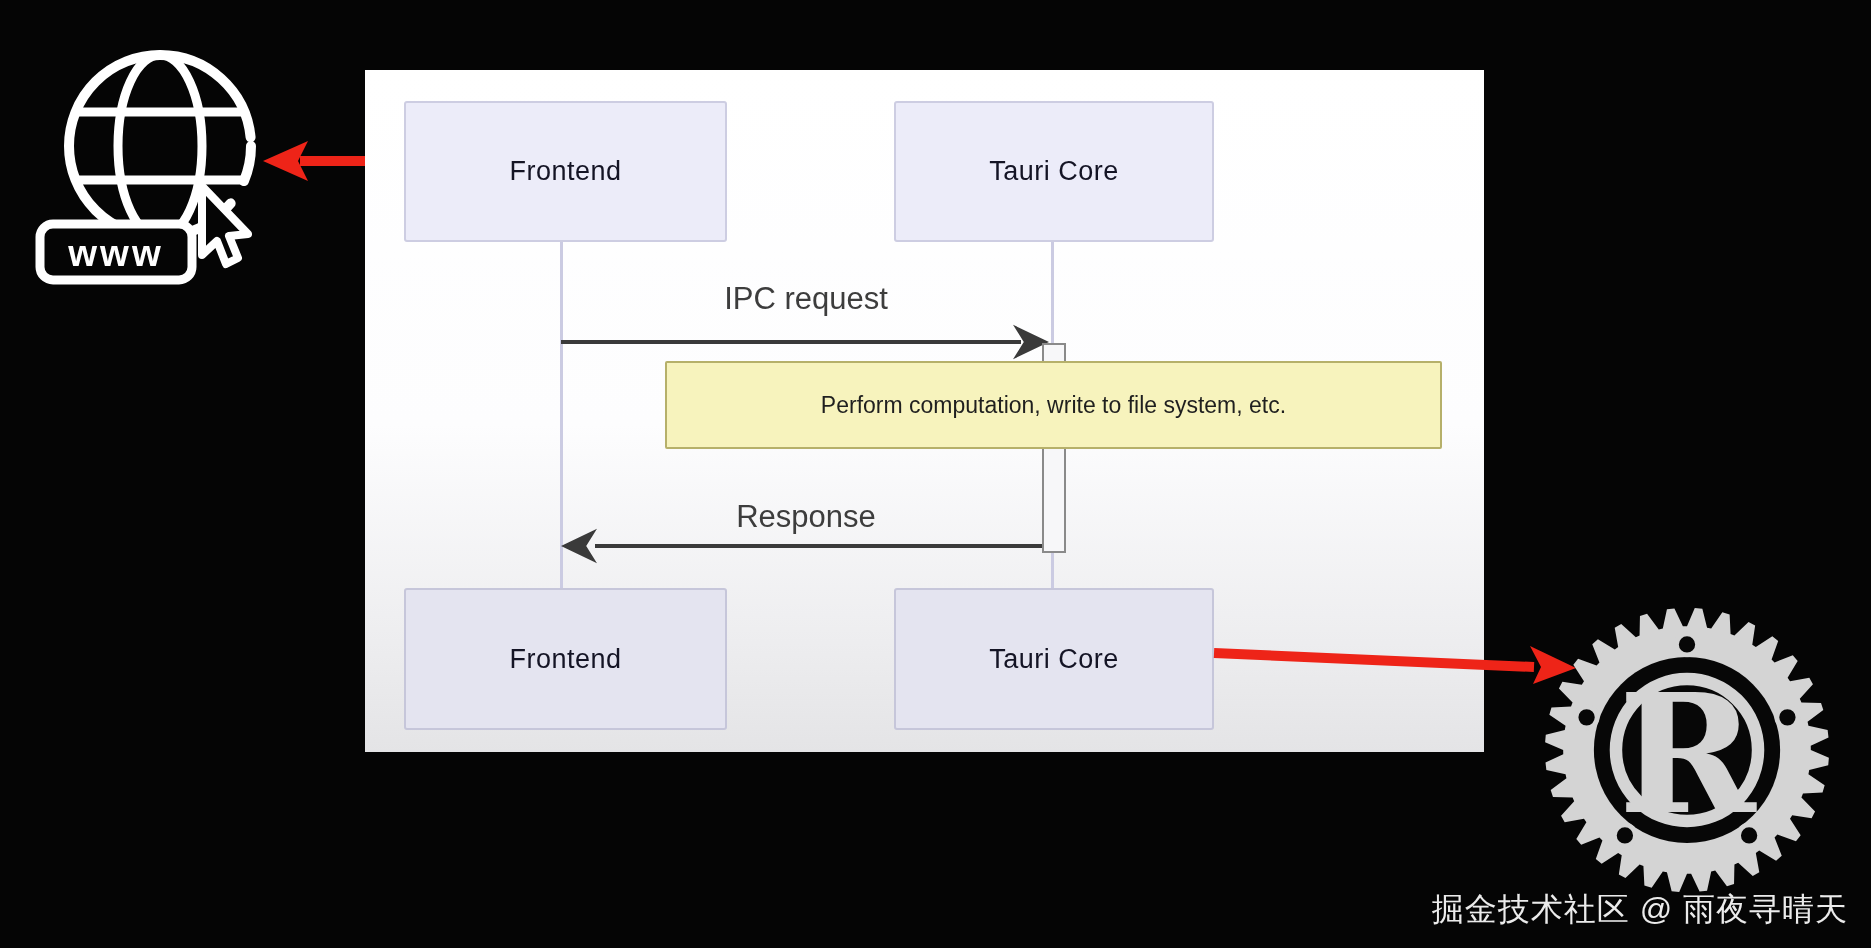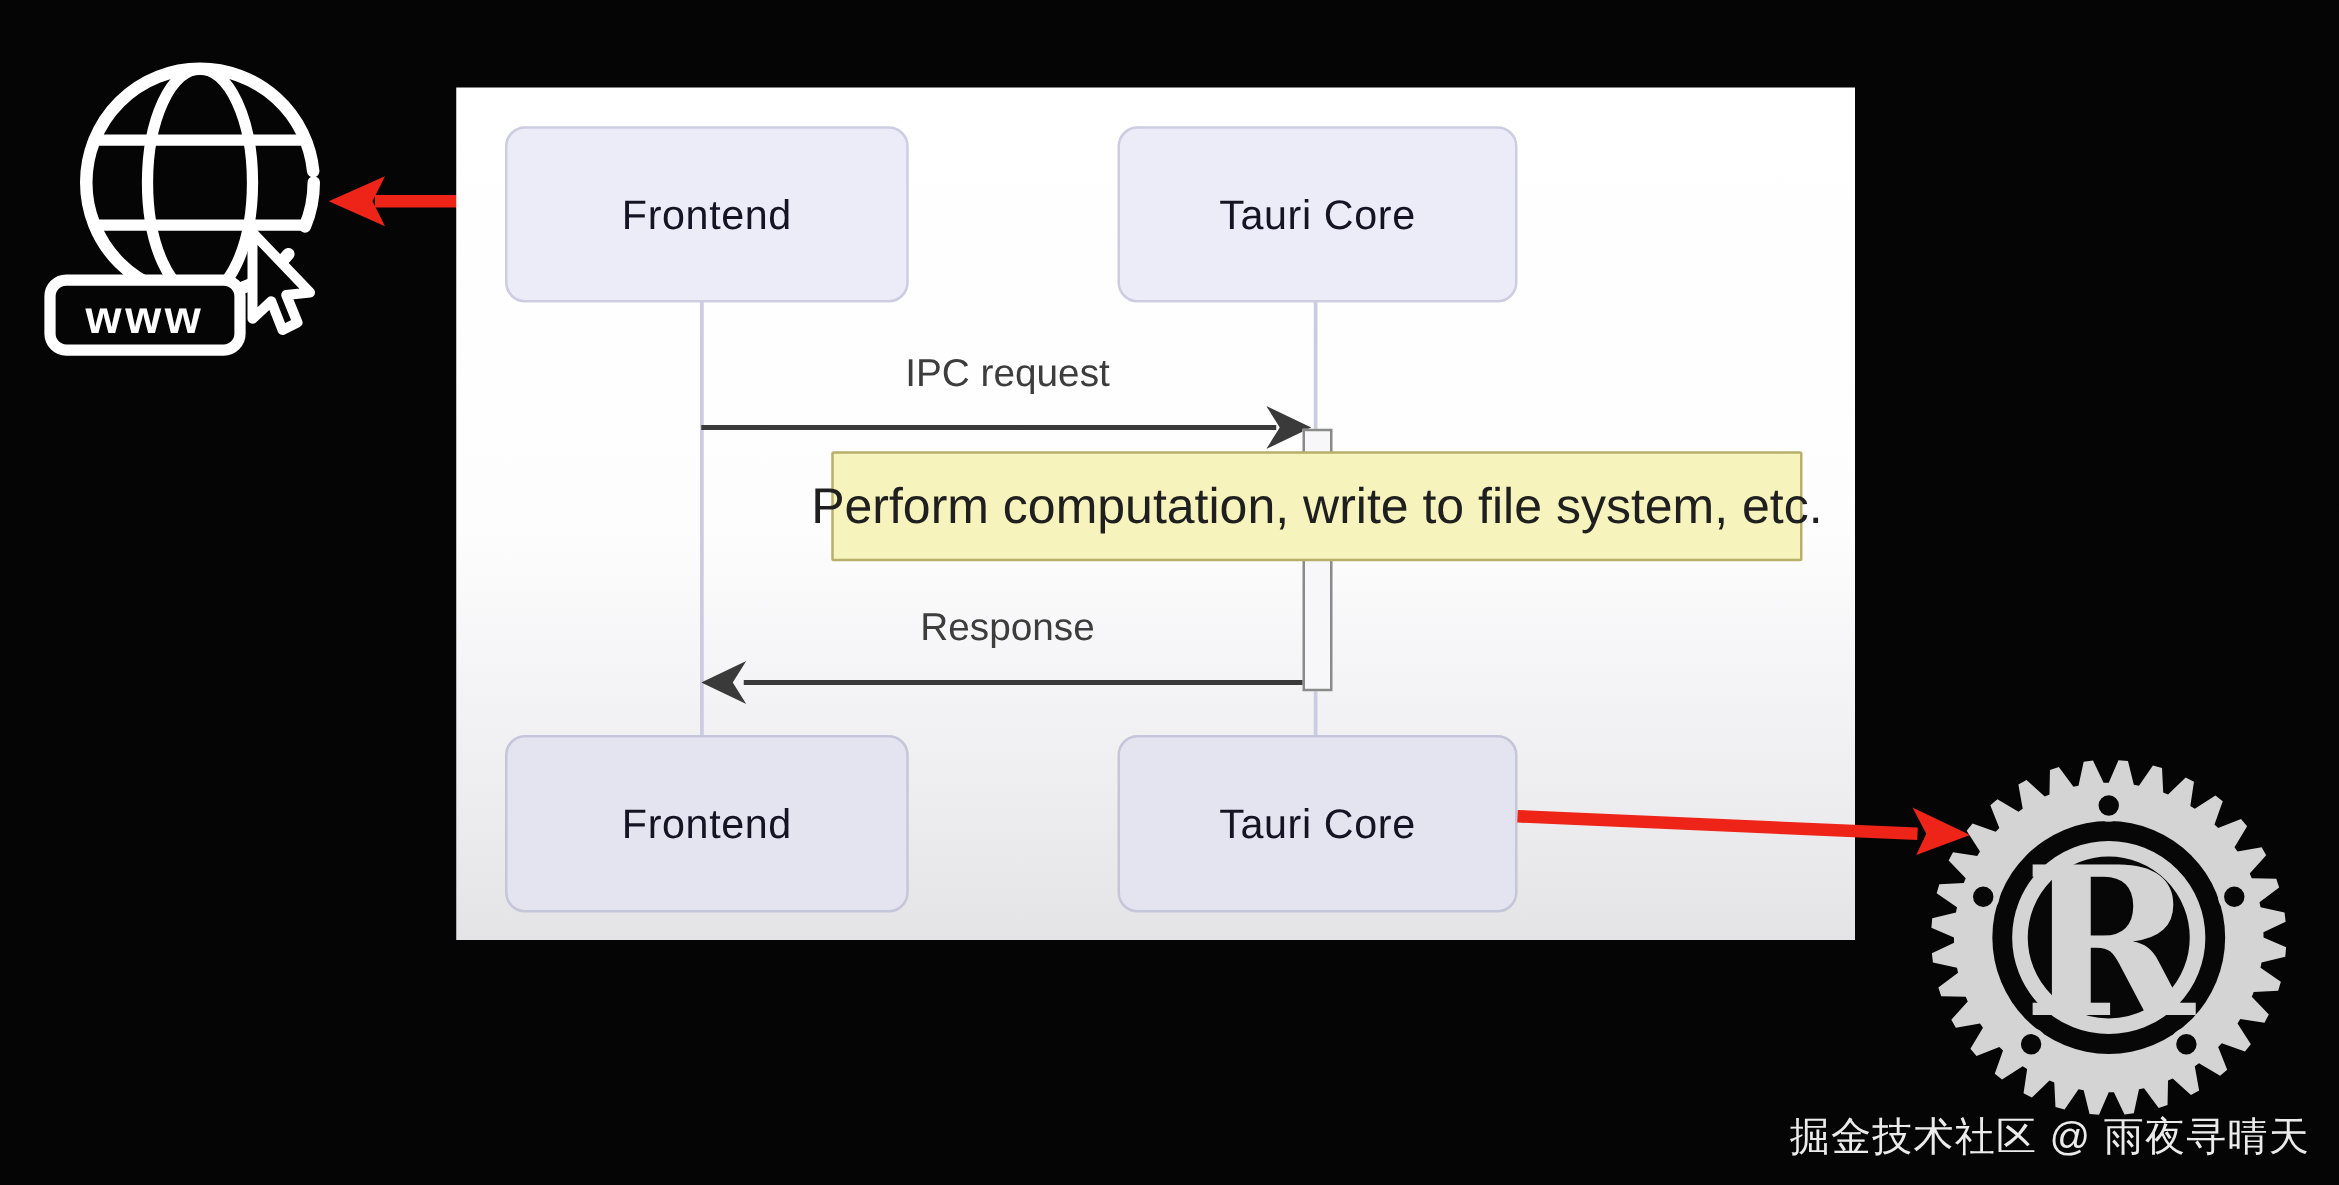--- a/index.html
+++ b/index.html
@@ -12,53 +12,53 @@
   #panel{
     position:absolute; left:365px; top:70px; width:1119px; height:682px;
     background:linear-gradient(180deg,#ffffff 0%,#fdfdfe 52%,#ededef 84%,#e4e4e6 100%);
   }
   .lifeline{
     position:absolute; width:3px; background:#cbcbe2;
   }
   #lifeline-frontend{left:195px; top:168px; height:351px;}
   #lifeline-tauri{left:686px; top:168px; height:351px;}
   .actor-box{
-    position:absolute; border-radius:16px;
+    position:absolute; border-radius:3px;
     display:flex; align-items:center; justify-content:center;
-    font-size:33px; color:#141425; letter-spacing:0.5px;
+    font-size:27px; color:#141425; letter-spacing:0.5px;
   }
   .actor-top{background:#ececf9; border:2px solid #cdcde2;}
   .actor-bottom{background:#e4e4f0; border:2px solid #c6c6da;}
   #actor-top-frontend{left:39px; top:31px; width:319px; height:137px;}
   #actor-top-tauri{left:529px; top:31px; width:316px; height:137px;}
   #actor-bottom-frontend{left:39px; top:518px; width:319px; height:138px;}
   #actor-bottom-tauri{left:529px; top:518px; width:316px; height:138px;}
   .msg-label{
     position:absolute; width:400px; text-align:center;
     font-size:31px; color:#3d3d3d;
   }
   #label-ipc{left:241px; top:211px;}
-  #label-response{left:241px; top:414px;}
+  #label-response{left:241px; top:429px;}
   .msg-line{position:absolute; height:4px; background:#3a3a3a;}
   #ipc-line{left:196px; top:270px; width:460px;}
   #response-line{left:230px; top:474px; width:447px;}
   .arrowhead{position:absolute; width:36px; height:36px; background:#3a3a3a;}
   .arrowhead.right{clip-path:polygon(100% 50%, 0 2%, 30% 50%, 0 98%);}
   .arrowhead.left{clip-path:polygon(0 50%, 100% 2%, 70% 50%, 100% 98%);}
   #ipc-head{left:648px; top:254px;}
   #response-head{left:196px; top:458px;}
   #activation-bar{
     position:absolute; left:677px; top:273px; width:20px; height:206px;
     background:#f7f7f9; border:2px solid #8a8a8a;
   }
   #note-box{
     position:absolute; left:300px; top:291px; width:773px; height:84px;
     background:#f7f3bd; border:2px solid #b6b06a; border-radius:2px;
     display:flex; align-items:center; justify-content:center;
-    font-size:40px; color:#1f1f1f; z-index:5; white-space:nowrap;
+    font-size:23px; color:#1f1f1f; z-index:5; white-space:nowrap;
   }
   
   #globe-icon{position:absolute; left:30px; top:34px;}
   #red-arrow-left{position:absolute; left:258px; top:138px;}
   #red-arrow-right{position:absolute; left:1208px; top:634px;}
   #rust-logo{position:absolute; left:1543px; top:606px;}
   #watermark{
     position:absolute; right:23px; top:888px;
     font-size:32px; color:#ebebeb; letter-spacing:1px; white-space:nowrap;
   }

